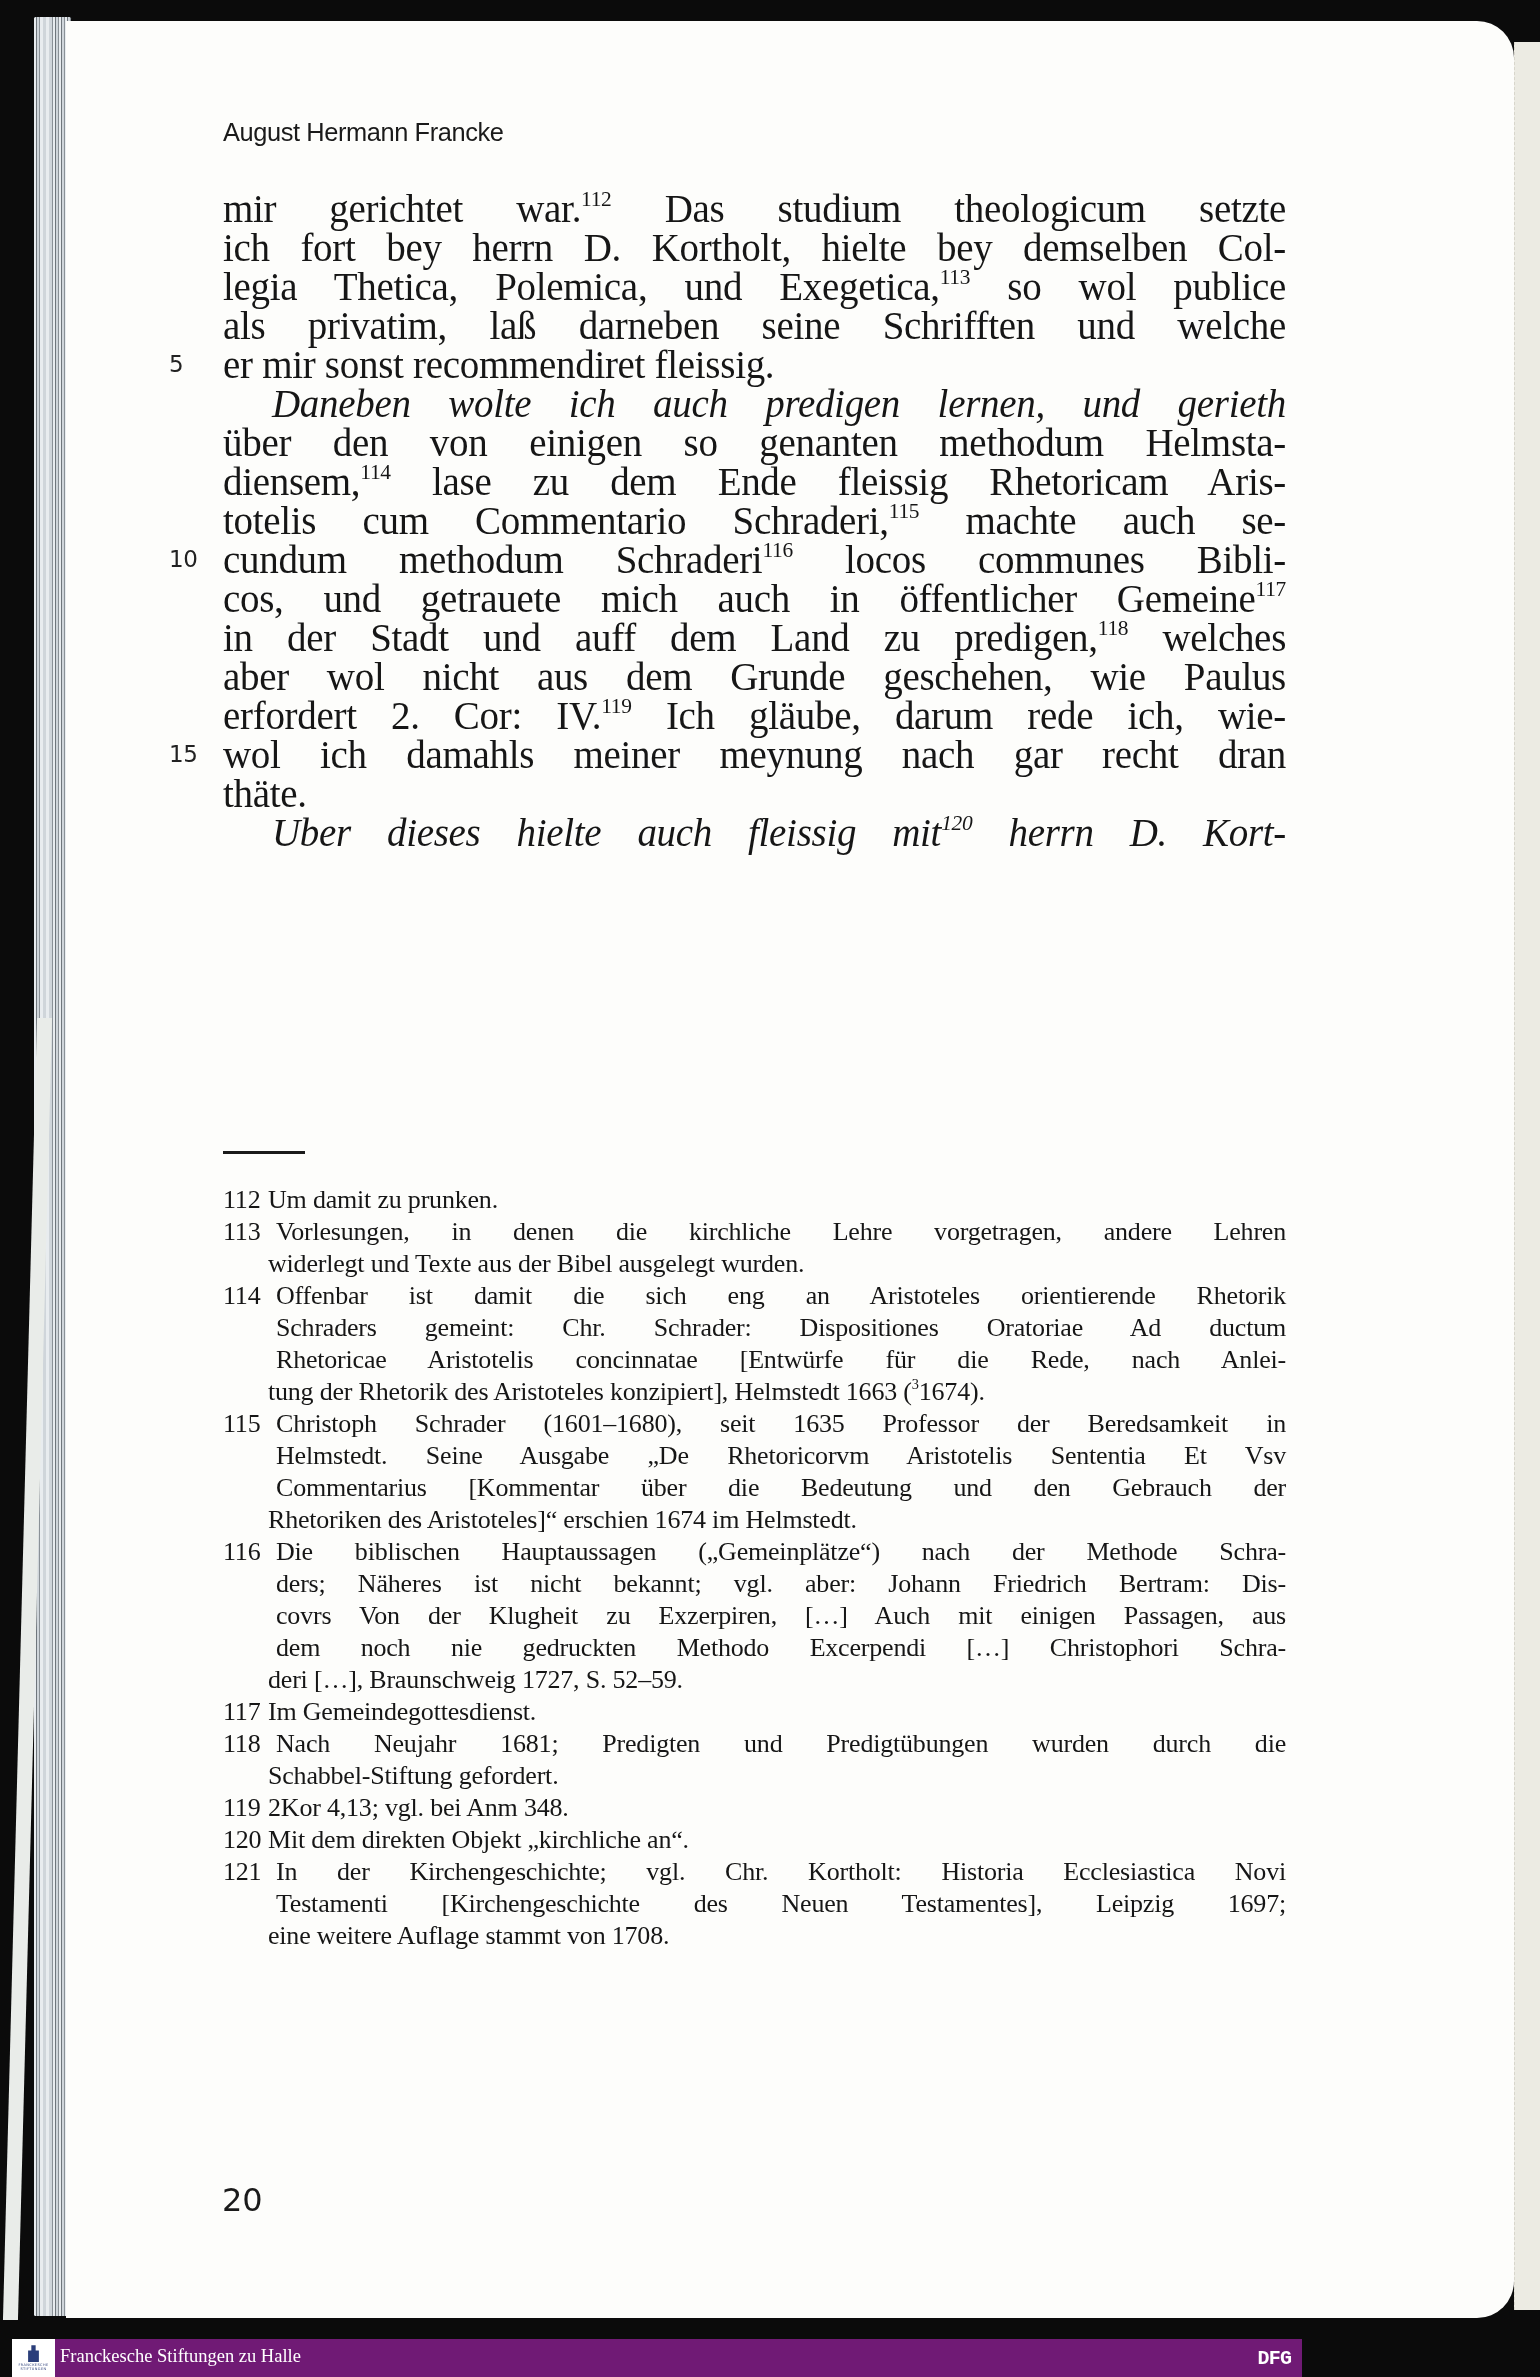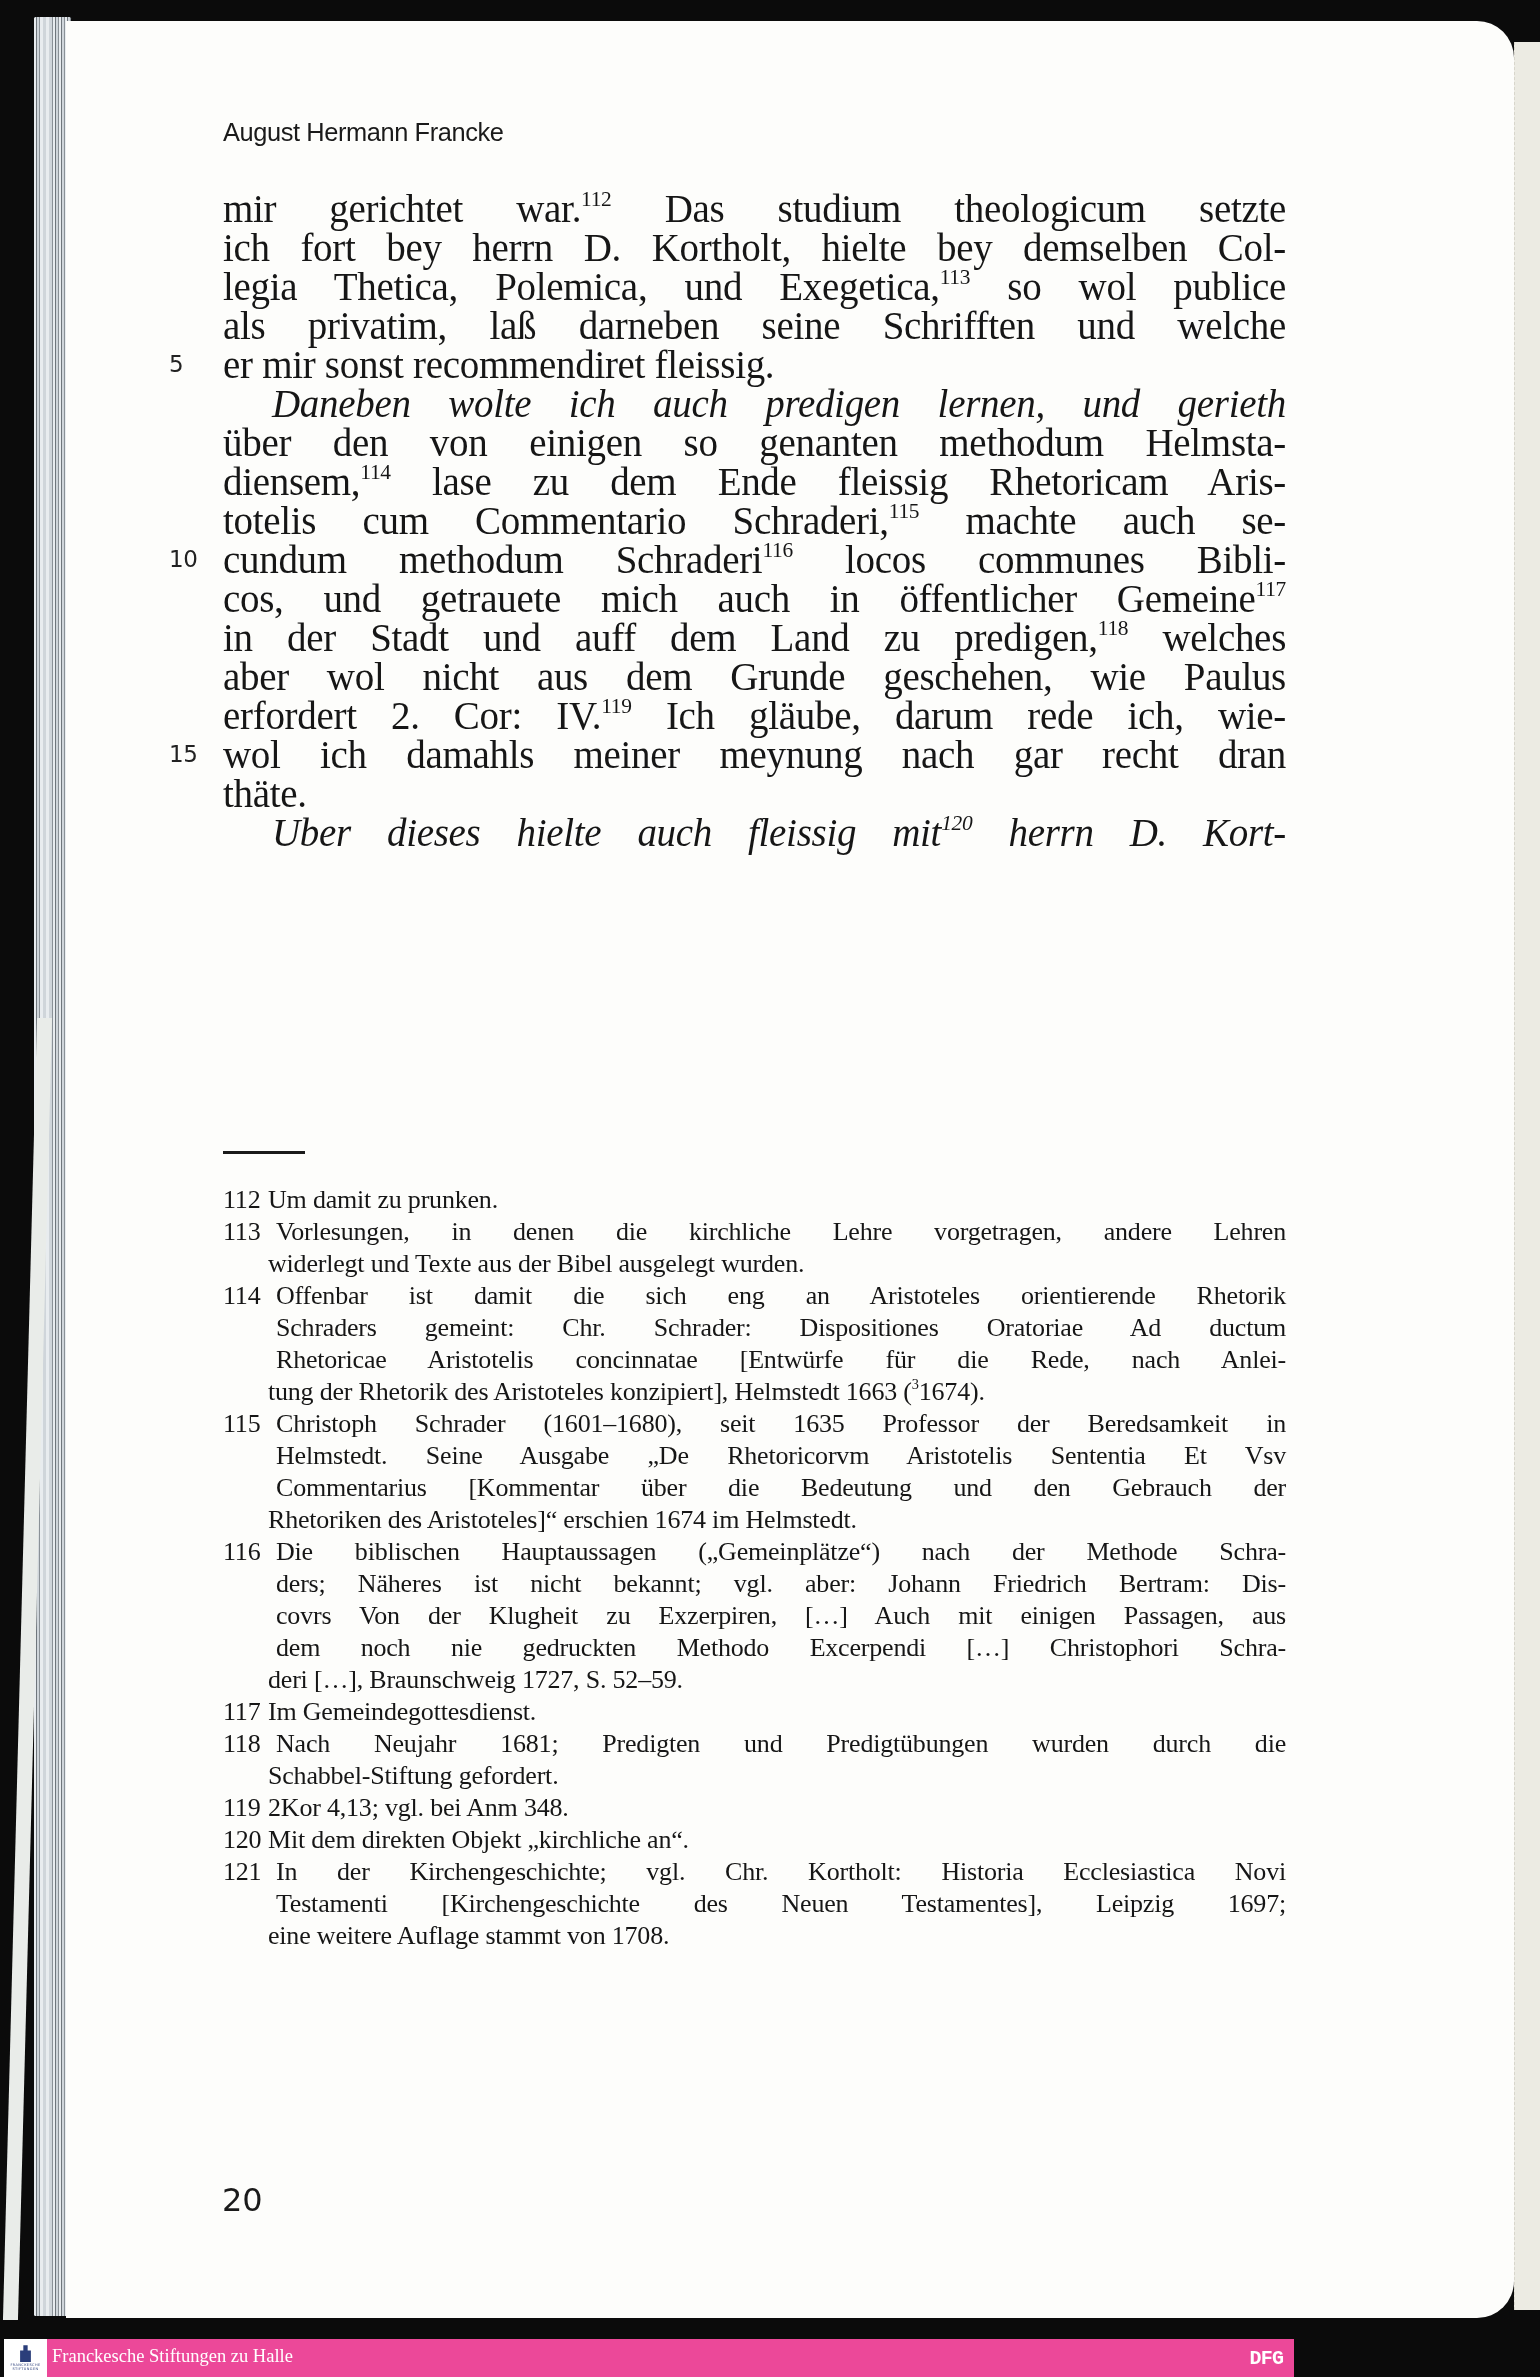--- a/index.html
+++ b/index.html
@@ -18,21 +18,21 @@
   .line sup, .fn sup { font-size:0.55em; vertical-align:0.75em; line-height:0; }
   .line-num { position:absolute; left:-54px; top:0; font-family:"DejaVu Sans", sans-serif; font-size:23px; color:#222; }
   .fn-rule { position:absolute; left:223px; top:1151px; width:82px; height:3.1px; background:#1a1a1a; }
   .footnotes { position:absolute; left:223px; top:1184px; width:1063px; }
   .fn { display:flex; font-size:26px; line-height:32px; color:#161616; letter-spacing:-0.2px; }
   .fn-num { width:45px; flex:none; }
   .fn-body { flex:1; }
   .fn-line { display:block; white-space:nowrap; }
   .fn-line.just { text-align:justify; text-align-last:justify;margin-left:8px; }
   .page-number { position:absolute; left:222px; top:2181px; font-family:"DejaVu Sans", sans-serif; font-size:32px; color:#1a1a1a; }
-  .footer-bar { position:absolute; left:4px; top:2339px; width:1290px; height:39px; background:#ec4899; }
+  .footer-bar { position:absolute; left:12px; top:2339px; width:1290px; height:39px; background:#701a75; }
   .footer-logo { position:absolute; left:0; top:0; width:43px; height:39px; background:#ffffff; display:flex; flex-direction:column; align-items:center; justify-content:center; }
   .logo-glyph { width:10.8px; height:17px; background:#2b3e7a; clip-path:polygon(30% 0,70% 0,70% 30%,100% 30%,100% 100%,0 100%,0 30%,30% 30%); }
   .logo-text { font-family:"DejaVu Sans", sans-serif; font-size:3.5px; color:#2b3e7a; letter-spacing:0.4px; line-height:3.9px; text-align:center; margin-top:1.5px; }
   .footer-title { position:absolute; left:48px; top:7px; font-family:"Liberation Serif", serif; font-size:18.5px; color:#ffffff; }
   .footer-dfg { position:absolute; right:10.8px; top:7.7px; font-family:Liberation Mono, monospace; font-weight:bold; font-size:20px; color:#ffffff; letter-spacing:-0.8px; }
 </style>
 </head>
 <body>
 
 <div class="page-left-edges"></div>

